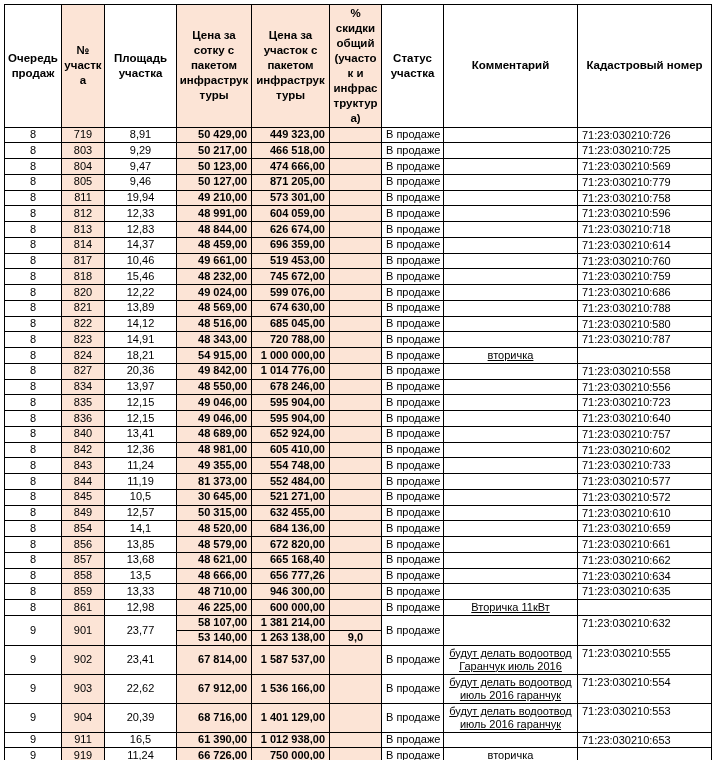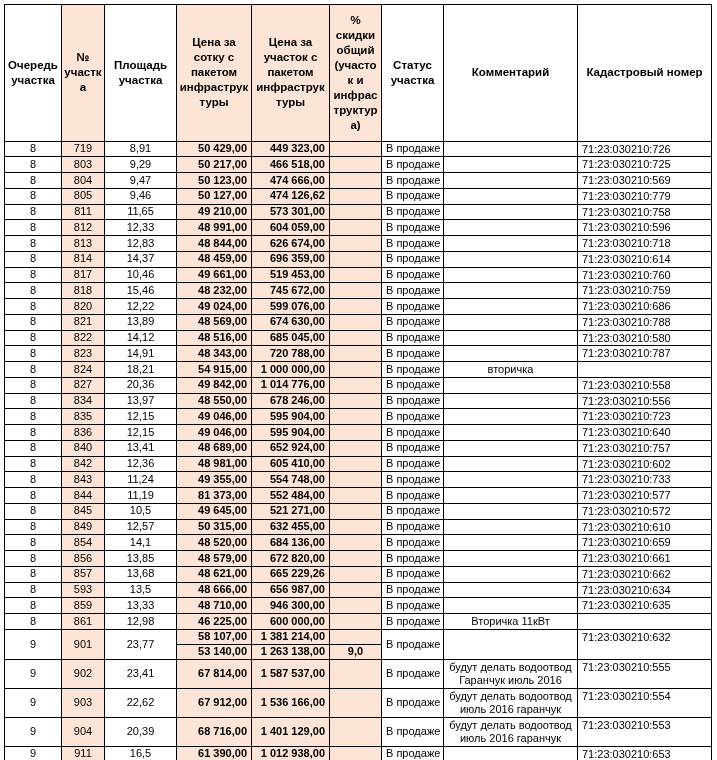--- a/index.html
+++ b/index.html
@@ -1,49 +1,49 @@
 <!DOCTYPE html>
 <html><head>
 <meta charset="utf-8">
 <style>
   html,body{margin:0;padding:0;background:#ffffff;}
   body{font-family:"Liberation Sans",sans-serif;color:#000;}
   .sheet{width:717px;box-sizing:border-box;padding:4px 0 3px 4px;background:#fff;}
   table{border-collapse:collapse;table-layout:fixed;width:707px;}
   th,td{border:1px solid #000;font-size:11px;padding:0 3px;overflow:hidden;box-sizing:border-box;}
   thead th{font-weight:bold;text-align:center;vertical-align:middle;height:86px;
-           line-height:1.3;font-size:11.5px;overflow-wrap:break-word;word-wrap:break-word;padding:8px 2px;}
+           line-height:1.3;font-size:11.5px;overflow-wrap:break-word;word-wrap:break-word;padding:1px 2px;}
   tbody td{height:14px;line-height:1.25;vertical-align:middle;white-space:nowrap;}
   .hl{background:#fce4d6;}
   .bold{font-weight:bold;}
   .al-c{text-align:center;}
   .al-r{text-align:right;padding-right:4px;}
   .al-l{text-align:left;padding-left:4px;}
-  .wrap{white-space:normal;overflow-wrap:break-word;line-height:1.18;padding:1px 4px;}
+  .wrap{white-space:normal;overflow-wrap:break-word;line-height:1.18;padding:1px 4px;text-decoration:underline;}
   .va-t{vertical-align:top;padding-top:1px;margin-left:48px;}
 </style>
 </head>
 <body>
 
 <div class="sheet">
   <table>
     <colgroup>
       <col style="width:57px">
         <col style="width:43px">
         <col style="width:72px">
       <col style="width:75px">
         <col style="width:78px">
         <col style="width:52px">
       <col style="width:62px">
         <col style="width:134px">
         <col style="width:134px">
     </colgroup>
     <thead>
       <tr>
-        <th>Очередь участка</th>
+        <th>Очередь продаж</th>
         <th class="hl">№ участка</th>
         <th>Площадь участка</th>
         <th class="hl">Цена за сотку с пакетом инфраструктуры</th>
         <th class="hl">Цена за участок с пакетом инфраструктуры</th>
         <th class="hl">% скидки общий (участок и инфраструктура)</th>
         <th>Статус участка</th>
         <th>Комментарий</th>
         <th>Кадастровый номер</th>
       </tr>
     </thead>
@@ -79,30 +79,30 @@
           <td class="al-c hl bold"></td>
           <td class="al-l">В продаже</td>
           <td class="al-c wrap"></td>
           <td class="al-l va-t">71:23:030210:569</td>
         </tr>
         <tr>
           <td class="al-c">8</td>
           <td class="al-c hl">805</td>
           <td class="al-c">9,46</td>
           <td class="al-r hl bold">50 127,00</td>
-          <td class="al-r hl bold">474 126,62</td>
+          <td class="al-r hl bold">871 205,00</td>
           <td class="al-c hl bold"></td>
           <td class="al-l">В продаже</td>
           <td class="al-c wrap"></td>
           <td class="al-l va-t">71:23:030210:779</td>
         </tr>
         <tr>
           <td class="al-c">8</td>
           <td class="al-c hl">811</td>
-          <td class="al-c">11,65</td>
+          <td class="al-c">19,94</td>
           <td class="al-r hl bold">49 210,00</td>
           <td class="al-r hl bold">573 301,00</td>
           <td class="al-c hl bold"></td>
           <td class="al-l">В продаже</td>
           <td class="al-c wrap"></td>
           <td class="al-l va-t">71:23:030210:758</td>
         </tr>
         <tr>
           <td class="al-c">8</td>
           <td class="al-c hl">812</td>
@@ -298,21 +298,21 @@
           <td class="al-r hl bold">552 484,00</td>
           <td class="al-c hl bold"></td>
           <td class="al-l">В продаже</td>
           <td class="al-c wrap"></td>
           <td class="al-l va-t">71:23:030210:577</td>
         </tr>
         <tr>
           <td class="al-c">8</td>
           <td class="al-c hl">845</td>
           <td class="al-c">10,5</td>
-          <td class="al-r hl bold">49 645,00</td>
+          <td class="al-r hl bold">30 645,00</td>
           <td class="al-r hl bold">521 271,00</td>
           <td class="al-c hl bold"></td>
           <td class="al-l">В продаже</td>
           <td class="al-c wrap"></td>
           <td class="al-l va-t">71:23:030210:572</td>
         </tr>
         <tr>
           <td class="al-c">8</td>
           <td class="al-c hl">849</td>
           <td class="al-c">12,57</td>
@@ -343,32 +343,32 @@
           <td class="al-c hl bold"></td>
           <td class="al-l">В продаже</td>
           <td class="al-c wrap"></td>
           <td class="al-l va-t">71:23:030210:661</td>
         </tr>
         <tr>
           <td class="al-c">8</td>
           <td class="al-c hl">857</td>
           <td class="al-c">13,68</td>
           <td class="al-r hl bold">48 621,00</td>
-          <td class="al-r hl bold">665 229,26</td>
+          <td class="al-r hl bold">665 168,40</td>
           <td class="al-c hl bold"></td>
           <td class="al-l">В продаже</td>
           <td class="al-c wrap"></td>
           <td class="al-l va-t">71:23:030210:662</td>
         </tr>
         <tr>
           <td class="al-c">8</td>
-          <td class="al-c hl">593</td>
+          <td class="al-c hl">858</td>
           <td class="al-c">13,5</td>
           <td class="al-r hl bold">48 666,00</td>
-          <td class="al-r hl bold">656 987,00</td>
+          <td class="al-r hl bold">656 777,26</td>
           <td class="al-c hl bold"></td>
           <td class="al-l">В продаже</td>
           <td class="al-c wrap"></td>
           <td class="al-l va-t">71:23:030210:634</td>
         </tr>
         <tr>
           <td class="al-c">8</td>
           <td class="al-c hl">859</td>
           <td class="al-c">13,33</td>
           <td class="al-r hl bold">48 710,00</td>

